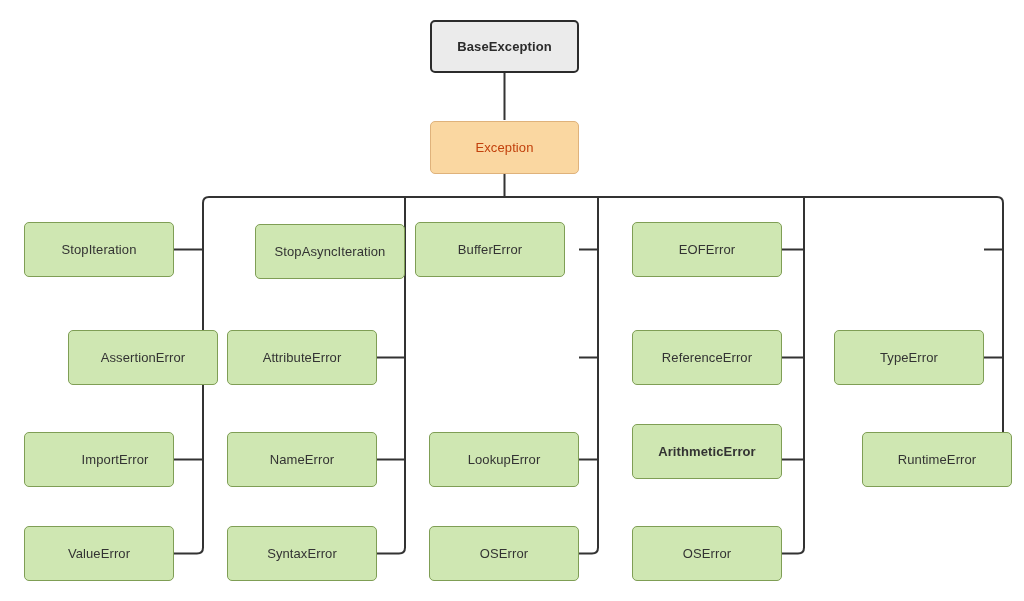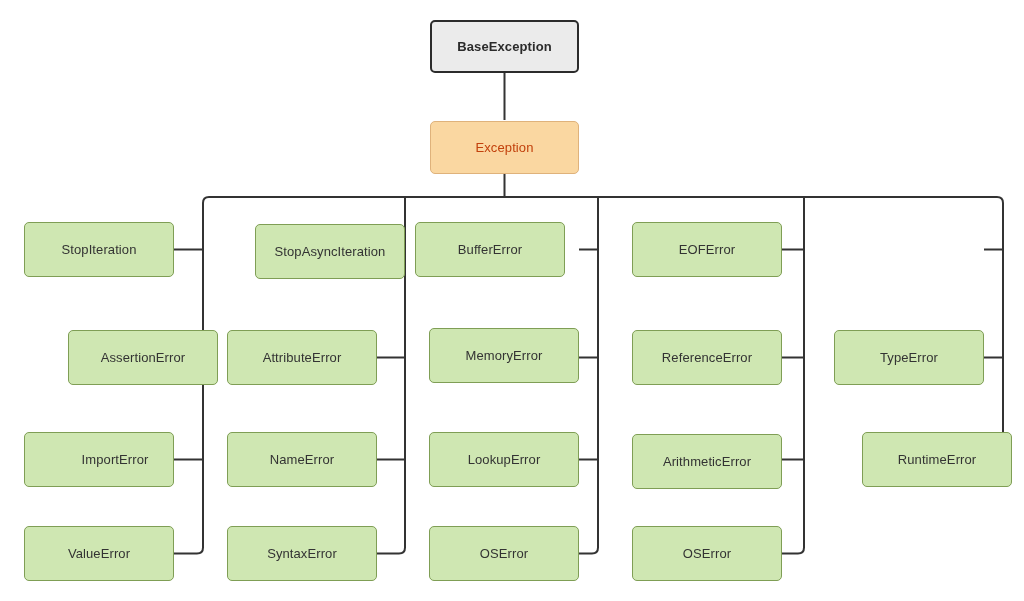--- a/index.html
+++ b/index.html
@@ -54,25 +54,24 @@
   <div class="node green" style="left:24px;top:330px;margin-left:44px;">AssertionError</div>
   <div class="node green" style="left:24px;top:432px;padding-left:32px;">ImportError</div>
   <div class="node green" style="left:24px;top:526px;">ValueError</div>
 
   <div class="node green" style="left:227px;top:224px;margin-left:28px;">StopAsyncIteration</div>
   <div class="node green" style="left:227px;top:330px;">AttributeError</div>
   <div class="node green" style="left:227px;top:432px;">NameError</div>
   <div class="node green" style="left:227px;top:526px;">SyntaxError</div>
 
   <div class="node green" style="left:415px;top:222px;">BufferError</div>
-  <div class="node green" style="left:429px;top:328px;">MemoryError</div>
   <div class="node green" style="left:429px;top:432px;">LookupError</div>
   <div class="node green" style="left:429px;top:526px;">OSError</div>
 
   <div class="node green" style="left:632px;top:222px;">EOFError</div>
   <div class="node green" style="left:632px;top:330px;">ReferenceError</div>
-  <div class="node green" style="left:632px;top:434px;">ArithmeticError</div>
+  <div class="node green" style="left:632px;top:424px;font-weight:bold;">ArithmeticError</div>
   <div class="node green" style="left:632px;top:526px;">OSError</div>
 
   <div class="node green" style="left:834px;top:330px;">TypeError</div>
   <div class="node green" style="left:834px;top:432px;margin-left:28px;">RuntimeError</div>
 
 </div>
 
 </body></html>

